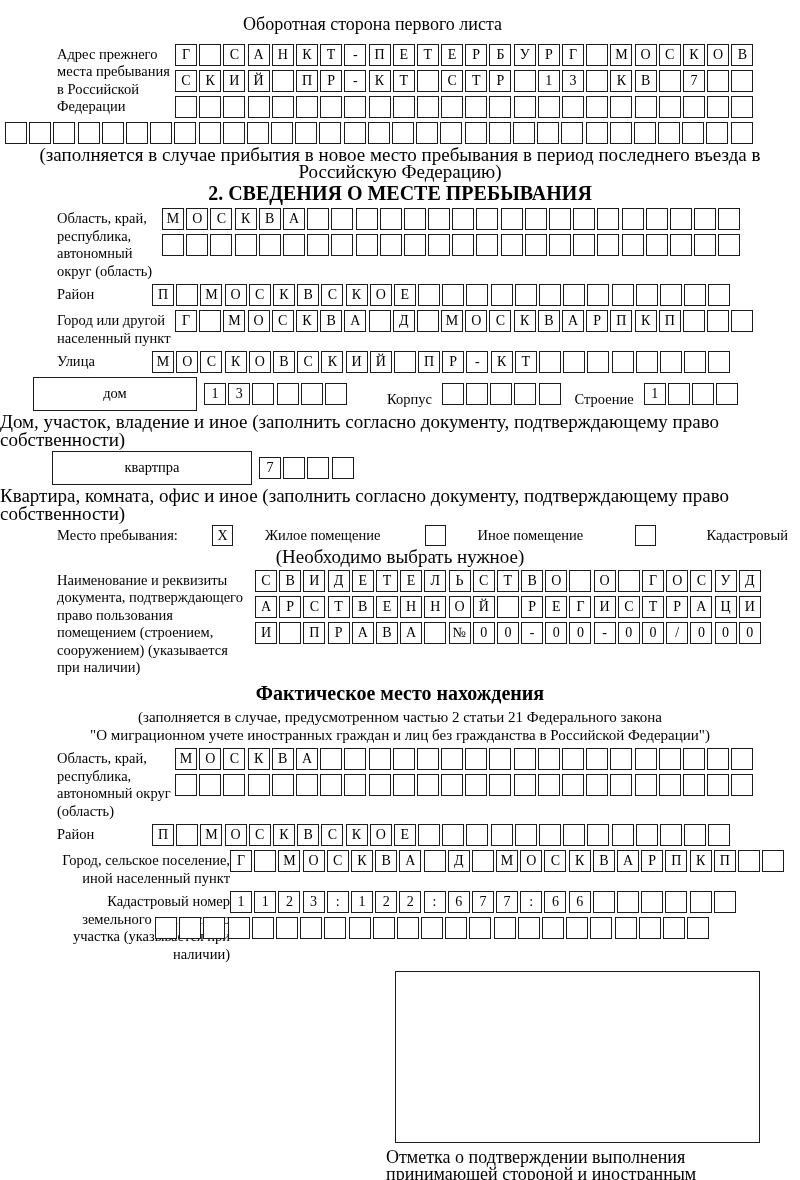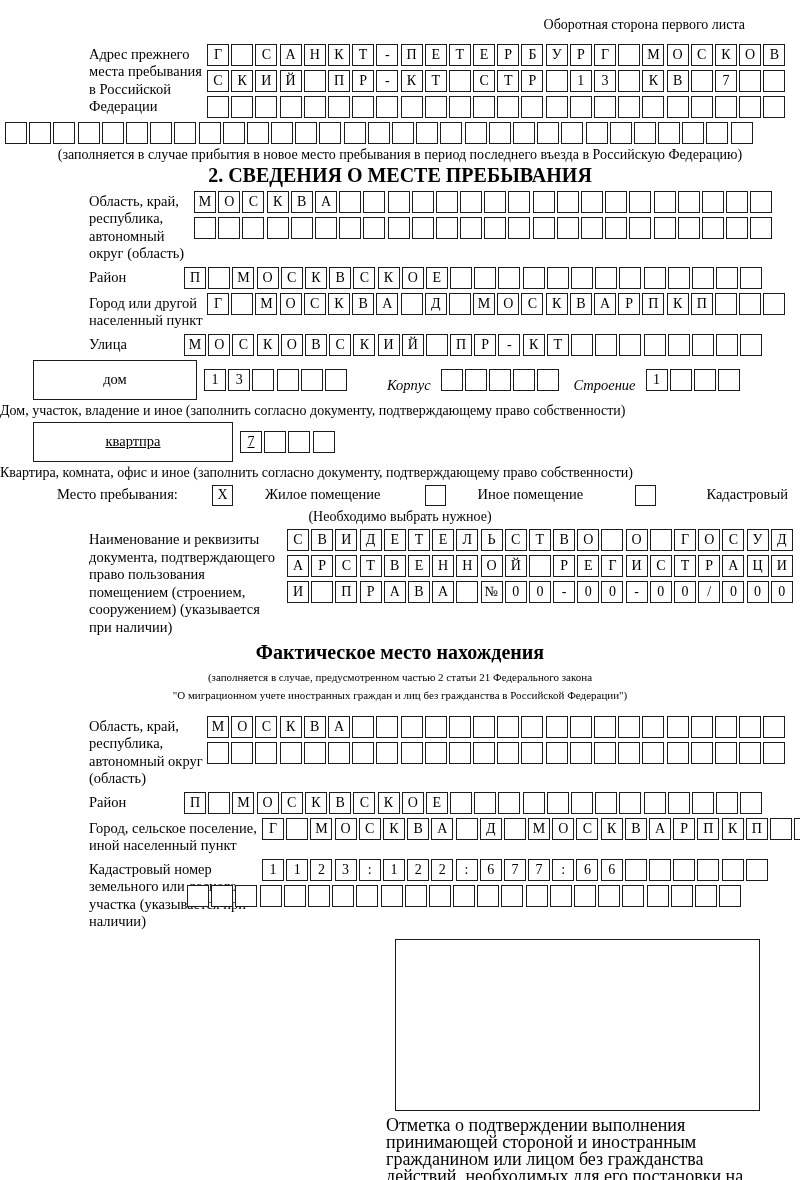--- a/index.html
+++ b/index.html
@@ -1,57 +1,57 @@
 <!DOCTYPE html>
 <html><head>
 <meta charset="utf-8">
 <style>
   html,body{margin:0;padding:0;}
   body{
     width:800px;height:1180px;overflow:hidden;background:#ffffff;color:#000;
     font-family:"Liberation Serif","DejaVu Serif",serif;font-size:14.5px;line-height:17.5px;
   }
   .page{position:relative;width:800px;height:1180px;}
-  .backside-note{margin:16px 55px 10px 0;text-align:right;font-size:14px;}
+  .backside-note{margin:16px 55px 10px 0;text-align:center;font-size:18px;}
   .field{display:flex;align-items:flex-start;margin-bottom:4px;}
   .label{flex:0 0 auto;padding-top:2px;}
-  .ml57{margin-left:89px;}
+  .ml57{margin-left:57px;}
   .w118{width:118px;}
   .w95{width:95px;}
   .w105{width:105px;}
-  .w173{width:173px;}
+  .w173{width:173px;text-align:right;}
   .w190{width:190px;}
   .rows{display:flex;flex-direction:column;gap:4px;}
   .cellrow{display:flex;gap:2.2px;}
   .cell{
     box-sizing:border-box;flex:0 0 auto;width:22px;height:22px;border:1.7px solid #1c1c1c;
     display:flex;align-items:center;justify-content:center;font-size:14px;background:#fff;
   }
   .fullrow{margin:2px 0 2px 5px;}
-  .note{font-size:14px;margin:1px 0 3px 0;}
+  .note{font-size:19px;margin:1px 0 3px 0;}
   .center{text-align:center;}
   .section-title{font-weight:bold;text-align:center;font-size:20px;margin:4px 0 6px 0;}
   .wide-box{
-    box-sizing:border-box;border:1.7px solid #1c1c1c;height:40px;display:flex;
+    box-sizing:border-box;border:1.7px solid #1c1c1c;height:34px;display:flex;
     align-items:center;justify-content:center;flex:0 0 auto;background:#fff;
   }
   .inline-row{display:flex;align-items:center;margin-bottom:2px;}
-  .gap-label{margin:12px 10px 0 14px;font-style:italic;}
+  .gap-label{margin:12px 10px 0 14px;}
   .checkbox{
     box-sizing:border-box;width:21px;height:21px;border:1.7px solid #1c1c1c;flex:0 0 auto;
     display:flex;align-items:center;justify-content:center;font-size:14px;background:#fff;
   }
   .stay-row{display:flex;align-items:center;margin:3px 0 2px 57px;justify-content:space-between;}
   .stay-row .opt-label{margin:0 12px 0 10px;}
   .stamp-box{
     box-sizing:border-box;margin:8px 0 6px 395px;width:365px;height:172px;
     border:1.7px solid #1c1c1c;background:#fff;
   }
   .stamp-caption{width:386px;margin-left:386px;font-size:18px;line-height:17px;}
-  .fact-note{font-size:11px;text-align:center;line-height:18px;margin-bottom:12px;}
+  .fact-note{font-size:15px;text-align:center;line-height:18px;margin-bottom:4px;}
 </style>
 </head>
 <body>
 
 <div class="page">
 
   <div class="backside-note">Оборотная сторона первого листа</div>
 
   <div class="field">
     <div class="label ml57 w118">Адрес прежнего места пребывания в Российской Федерации</div>
@@ -342,21 +342,21 @@
     <div class="gap-label">Строение</div>
     <div class="cellrow">
         <div class="cell">1</div>
         <div class="cell"></div>
         <div class="cell"></div>
         <div class="cell"></div>
       </div>
   </div>
   <div class="note ml57">Дом, участок, владение и иное (заполнить согласно документу, подтверждающему право собственности)</div>
 
-  <div class="inline-row" style="margin-left:33px;text-decoration:underline;">
+  <div class="inline-row" style="margin-left:52px;">
     <div class="wide-box" style="width:200px;">квартпра</div>
     <div class="cellrow" style="margin-left:7px;">
         <div class="cell">7</div>
         <div class="cell"></div>
         <div class="cell"></div>
         <div class="cell"></div>
       </div>
   </div>
   <div class="note ml57">Квартира, комната, офис и иное (заполнить согласно документу, подтверждающему право собственности)</div>
 

